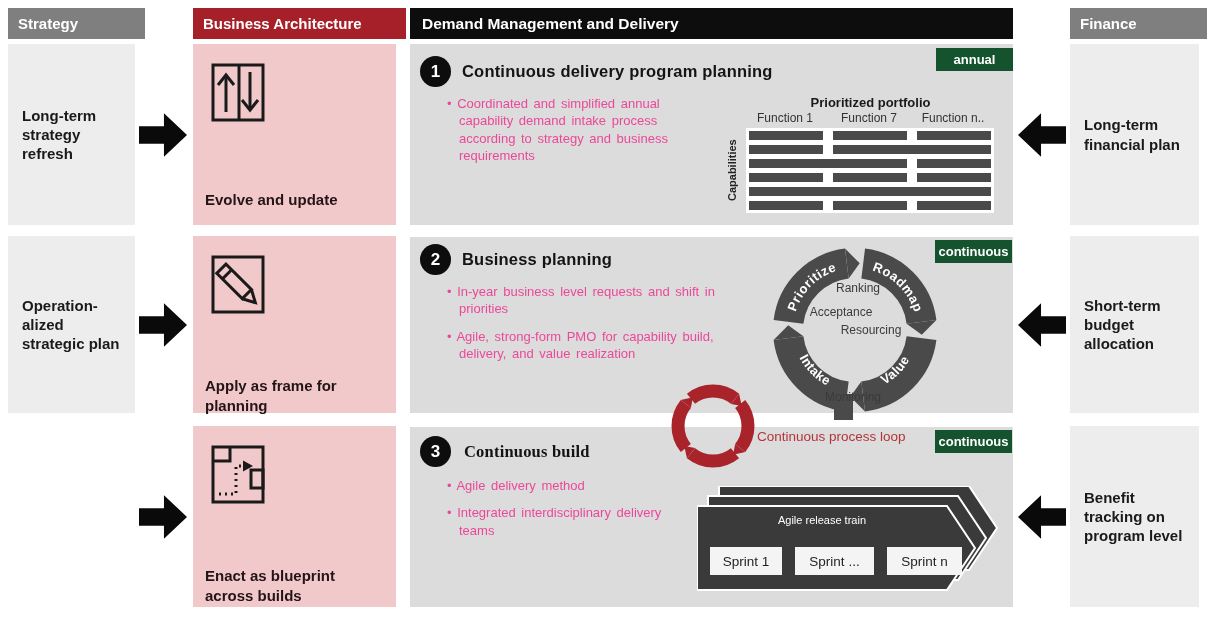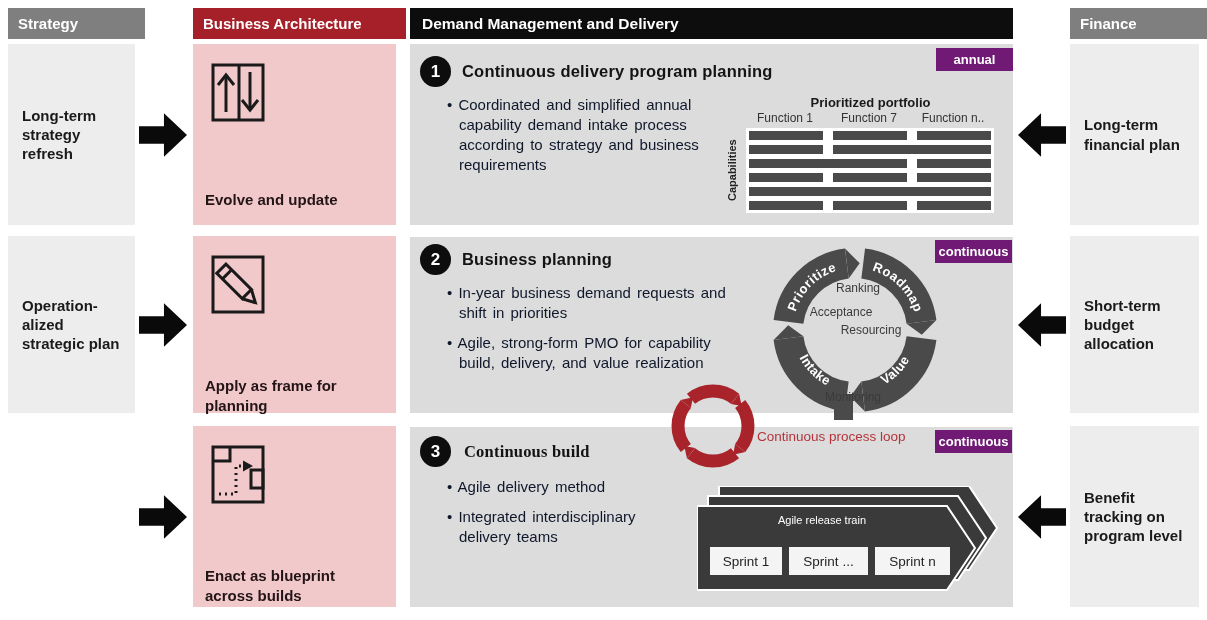--- a/index.html
+++ b/index.html
@@ -19,43 +19,43 @@
   .pink-box svg{position:absolute;left:12px;top:16px;}
   
   .arrow-r,.arrow-l{width:48px;height:52px;background:#0a0a0a;}
   .arrow-r{clip-path:polygon(0% 33%,52% 33%,52% 8%,100% 50%,52% 92%,52% 67%,0% 67%);}
   .arrow-l{clip-path:polygon(100% 33%,48% 33%,48% 8%,0% 50%,48% 92%,48% 67%,100% 67%);}
   
   .section-box{background:#dcdcdc;}
   .numcircle{width:31px;height:31px;border-radius:50%;background:#0d0d0d;color:#fff;
     font-weight:bold;font-size:17px;display:flex;align-items:center;justify-content:center;}
   .sec-title{font-weight:bold;font-size:16.5px;color:#141414;letter-spacing:.2px;}
-  .badge{width:77px;height:23px;background:#701a75;color:#fff;font-weight:bold;font-size:13px;
+  .badge{width:77px;height:23px;background:#14532d;color:#fff;font-weight:bold;font-size:13px;
     display:flex;align-items:center;justify-content:center;}
   ul.bullets{margin:0;padding:0;list-style:none;}
-  ul.bullets li{font-size:15px;color:#0f172a;line-height:1.33;margin-bottom:10px;
+  ul.bullets li{font-size:13px;color:#ec4899;line-height:1.33;margin-bottom:10px;
     padding-left:12px;text-indent:-12px;word-spacing:2px;}
   ul.bullets li::before{content:"• ";}
   
   .pp-title{font-weight:bold;font-size:13px;color:#1a1a1a;text-align:center;}
   .pp-cols{display:flex;gap:10px;}
   .pp-cols span{width:74px;text-align:center;font-size:12px;color:#333;}
   .pp-caps{writing-mode:vertical-rl;transform:rotate(180deg);font-weight:bold;font-size:11px;
     color:#222;text-align:center;height:88px;}
   #portfolio-bars{background:#fff;padding:3px;width:242px;}
   .bar-row{display:flex;gap:10px;height:9px;margin-bottom:5px;}
   .bar-row:last-child{margin-bottom:0;}
   
   .cyc-lbl{position:absolute;transform:translate(-50%,-50%);font-size:12px;color:#3b3b3b;white-space:nowrap;}
   
   .loop-label{font-size:13.5px;color:#b5333a;white-space:nowrap;}
   
   .train-content{width:250px;height:84px;}
   .train-title{margin-top:8px;text-align:center;color:#fff;font-size:11px;}
-  .sprint-row{position:absolute;left:13px;top:41px;display:flex;gap:7px;}
+  .sprint-row{position:absolute;left:13px;top:41px;display:flex;gap:13px;}
   .sprint-cell{height:28px;background:#f4f4f4;color:#1f1f1f;font-size:13.5px;
     display:flex;align-items:center;justify-content:center;}
   svg text{font-family:"Liberation Sans","DejaVu Sans",sans-serif;}
 </style>
 </head>
 <body>
 
 <div id="canvas">
 
   <div class="abs colhead gray-head" style="left:8px;top:8px;width:127px;">Strategy</div>
@@ -157,21 +157,21 @@
         <div style="width: 74px; background: rgb(74, 74, 74);"></div>
         <div style="width: 74px; background: rgb(74, 74, 74);"></div>
       </div>
     </div>
 
   <div class="abs section-box" style="left:410px;top:237px;width:603px;height:176px;"></div>
   <div class="abs numcircle" style="left:420px;top:244px;">2</div>
   <div class="abs sec-title" style="left:462px;top:250px;">Business planning</div>
   <div class="abs badge" style="left:935px;top:240px;">continuous</div>
   <ul class="abs bullets" style="left:447px;top:283px;width:298px;">
-    <li>In-year business demand requests and shift in priorities</li>
+    <li>In-year business level requests and shift in priorities</li>
     <li>Agile, strong-form PMO for capability build, delivery, and value realization</li>
   </ul>
 
   <div class="abs" style="left:770px;top:246px;width:170px;height:176px;">
     <svg width="170" height="176" viewBox="0 0 170 176">
       <g fill="none" stroke="#4a4a4a" stroke-width="30">
         <path d="M18.5,75.8 A67,67 0 0 1 76.8,17.5"></path>
         <path d="M93.2,17.5 A67,67 0 0 1 151.5,75.8"></path>
         <path d="M151.5,92.2 A67,67 0 0 1 93.2,150.5"></path>
         <path d="M76.8,150.5 A67,67 0 0 1 18.5,92.2"></path>

